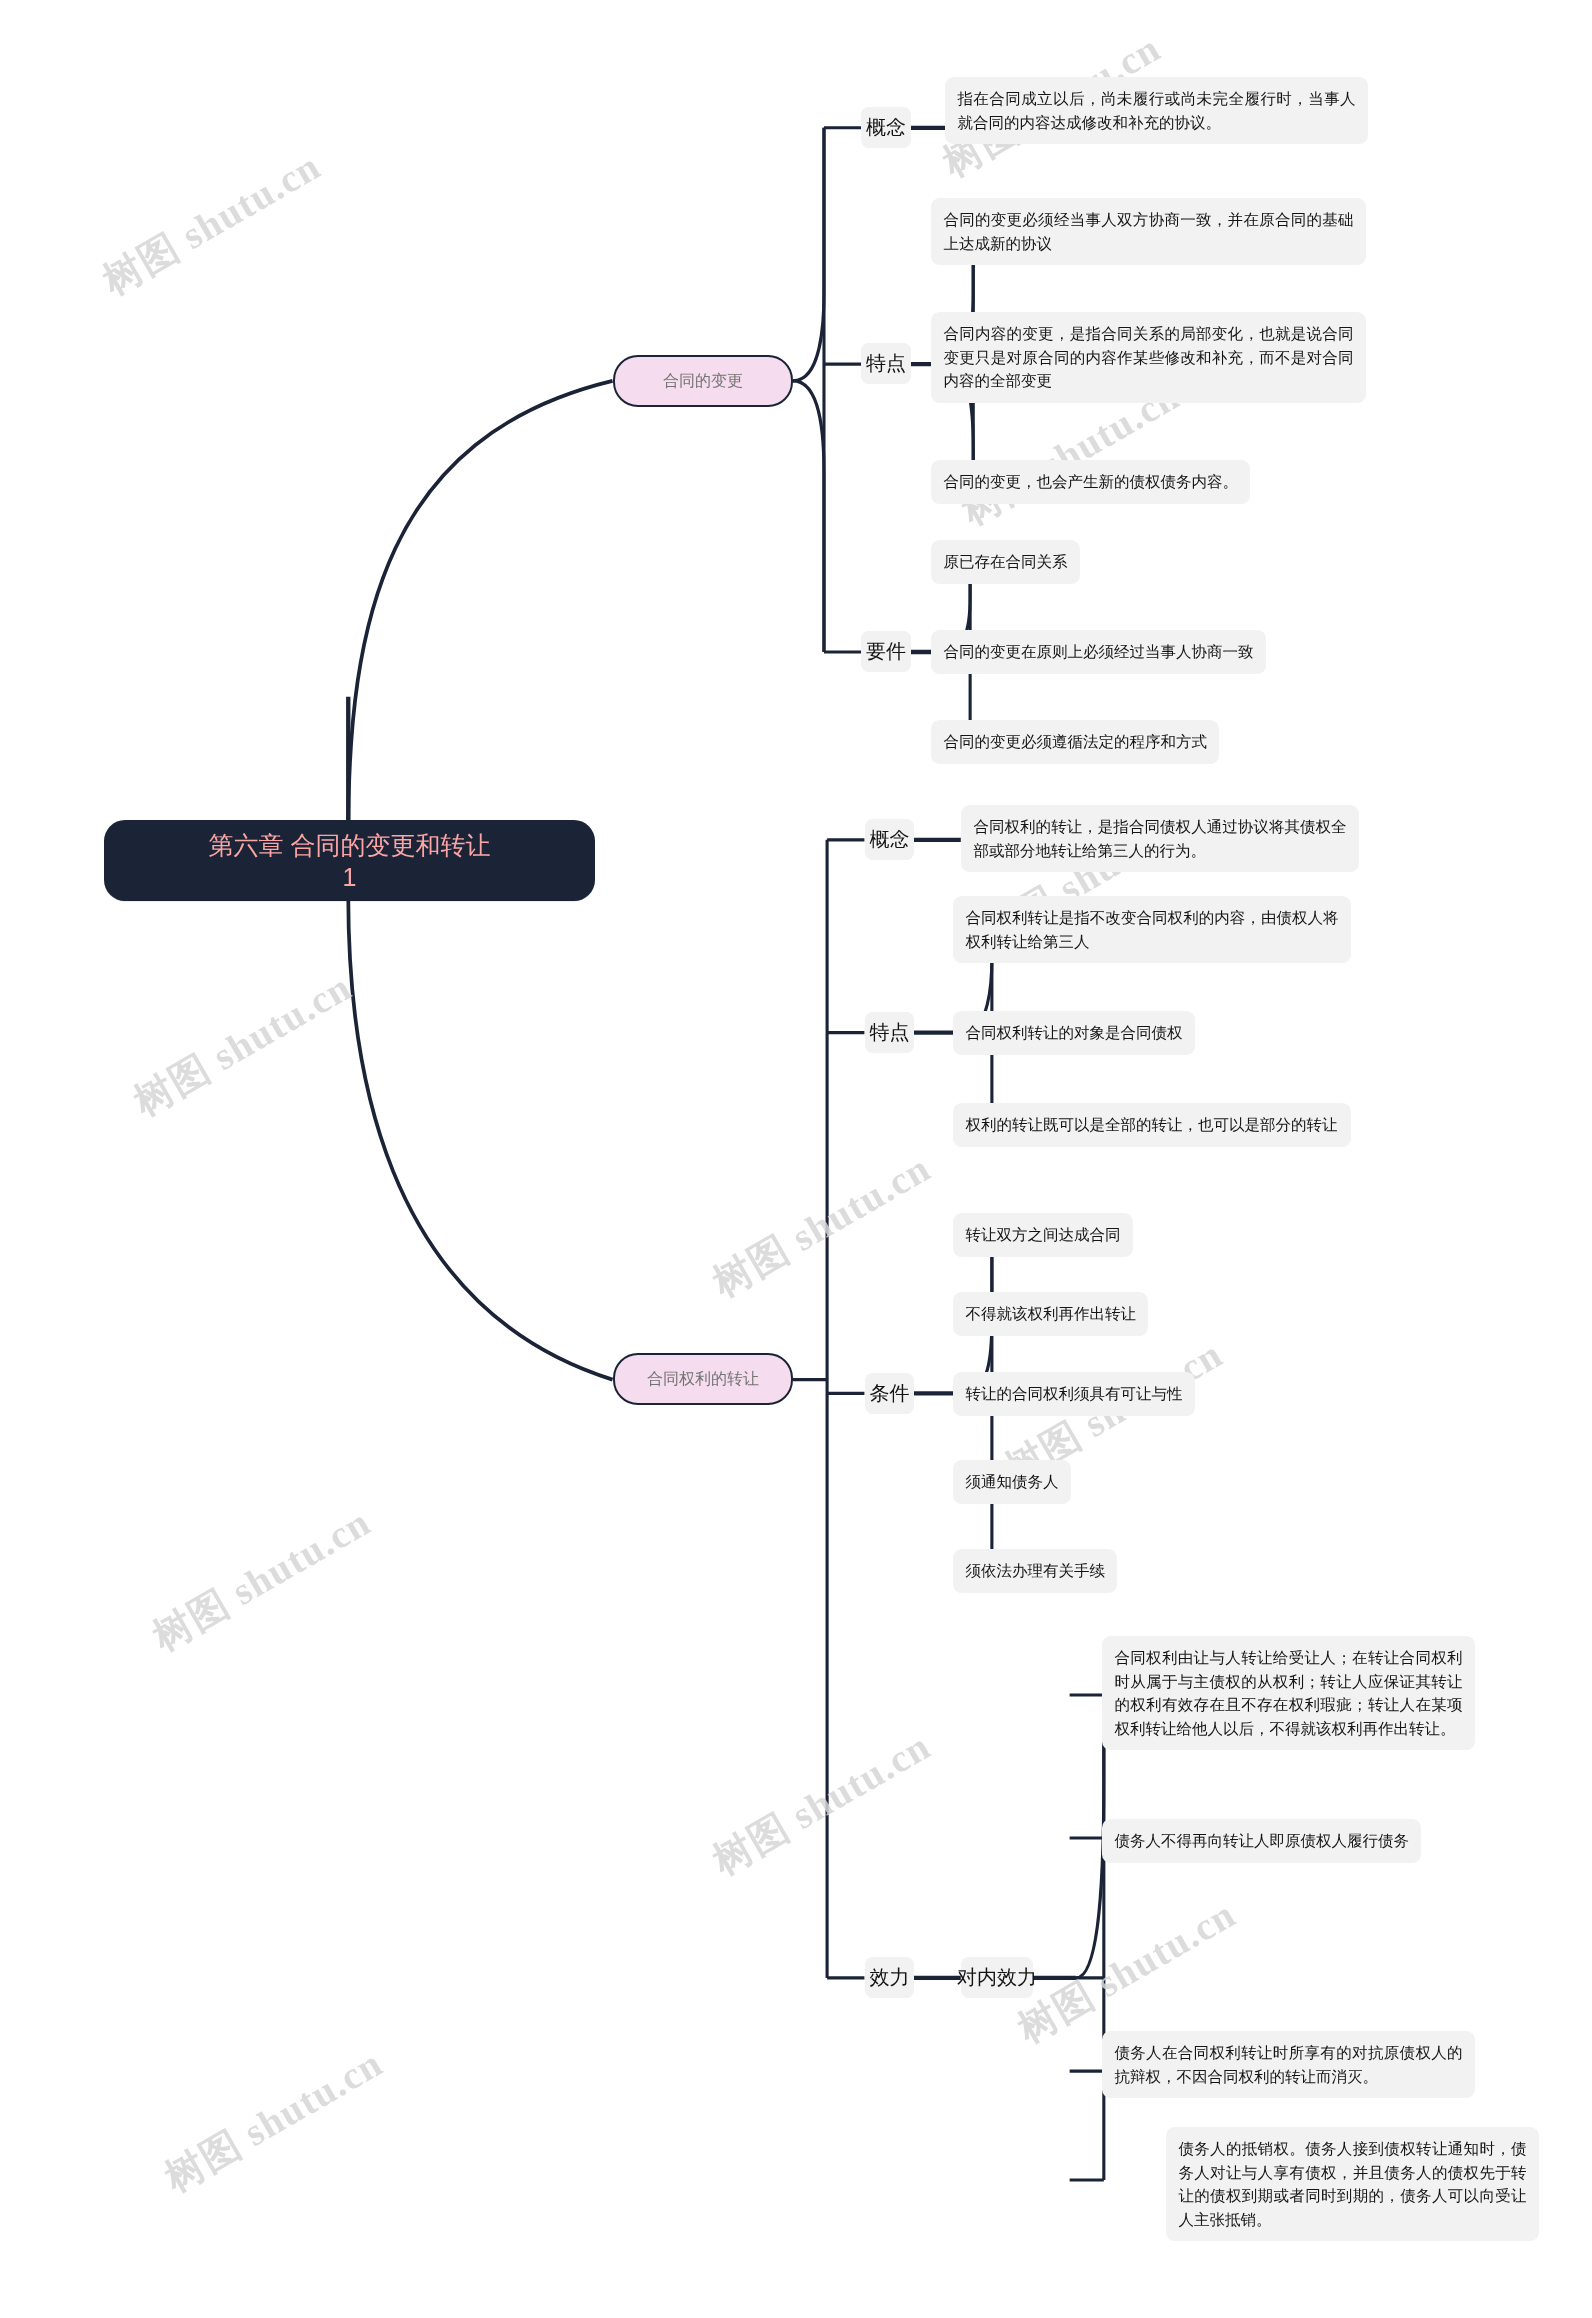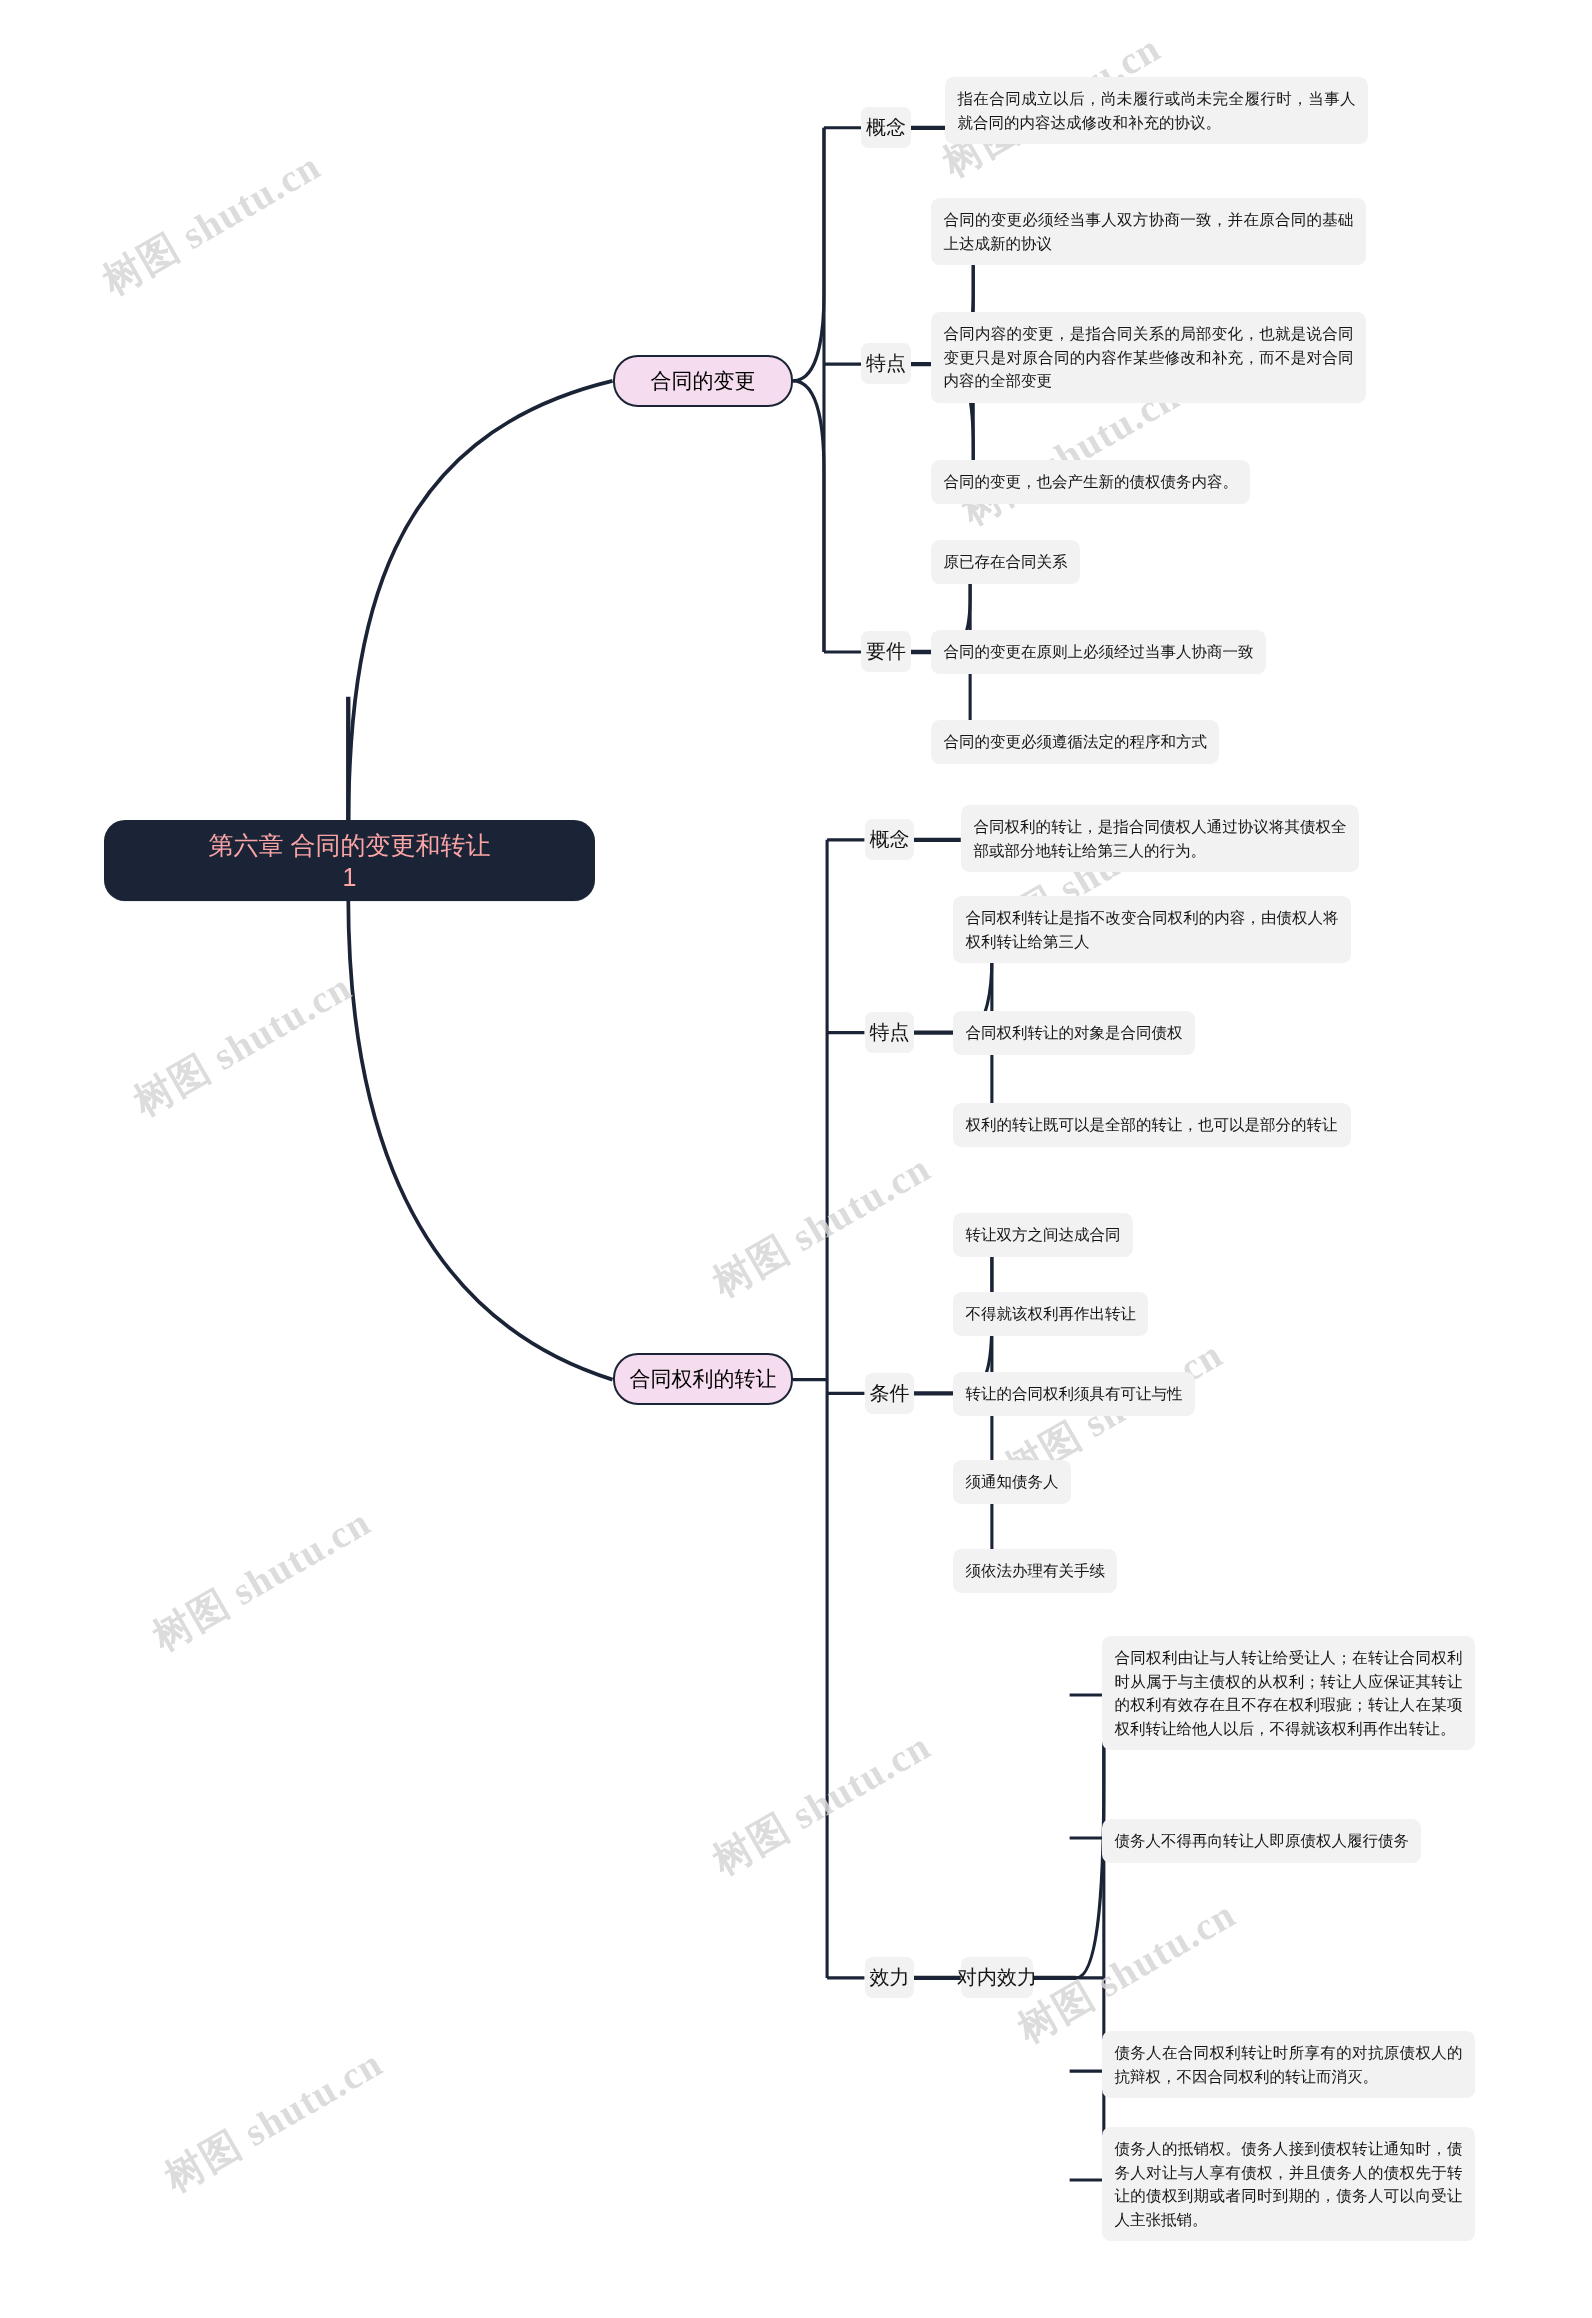--- a/index.html
+++ b/index.html
@@ -71,22 +71,22 @@
     line-height: 1.28;
     padding: 11.2px 17.4px;
     box-shadow: 0 0.6px 0 rgba(0,0,0,.15);
   }
   .root .root-txt { display: block; width: 100%; }
 
   .branch {
     background: #f6dcef;
     border: 2.5px solid #1b2437;
     border-radius: 25px;
-    color: #000000;
-    font-size: 21px;
+    color: #737373;
+    font-size: 16px;
     justify-content: center;
     padding: 7.5px 16px;
     white-space: nowrap;
   }
 
   .cat {
     background: #f2f2f3;
     border-radius: 7.5px;
     color: #141414;
     font-size: 20px;
@@ -301,18 +301,18 @@
 
   <div class="node leaf" style="left:1102px; top:1636px; width:373px;">
     <span>合同权利由让与人转让给受让人；在转让合同权利时从属于与主债权的从权利；转让人应保证其转让的权利有效存在且不存在权利瑕疵；转让人在某项权利转让给他人以后，不得就该权利再作出转让。</span>
   </div>
   <div class="node leaf one" style="left:1102px; top:1819px;">
     <span>债务人不得再向转让人即原债权人履行债务</span>
   </div>
   <div class="node leaf" style="left:1102px; top:2031px; width:373px;">
     <span>债务人在合同权利转让时所享有的对抗原债权人的抗辩权，不因合同权利的转让而消灭。</span>
   </div>
-  <div class="node leaf" style="left:1102px; top:2127px; width:373px;">
+  <div class="node leaf" style="left:1166px; top:2127px; width:373px;">
     <span>债务人的抵销权。债务人接到债权转让通知时，债务人对让与人享有债权，并且债务人的债权先于转让的债权到期或者同时到期的，债务人可以向受让人主张抵销。</span>
   </div>
 
 </div>
 
 
 </body></html>

